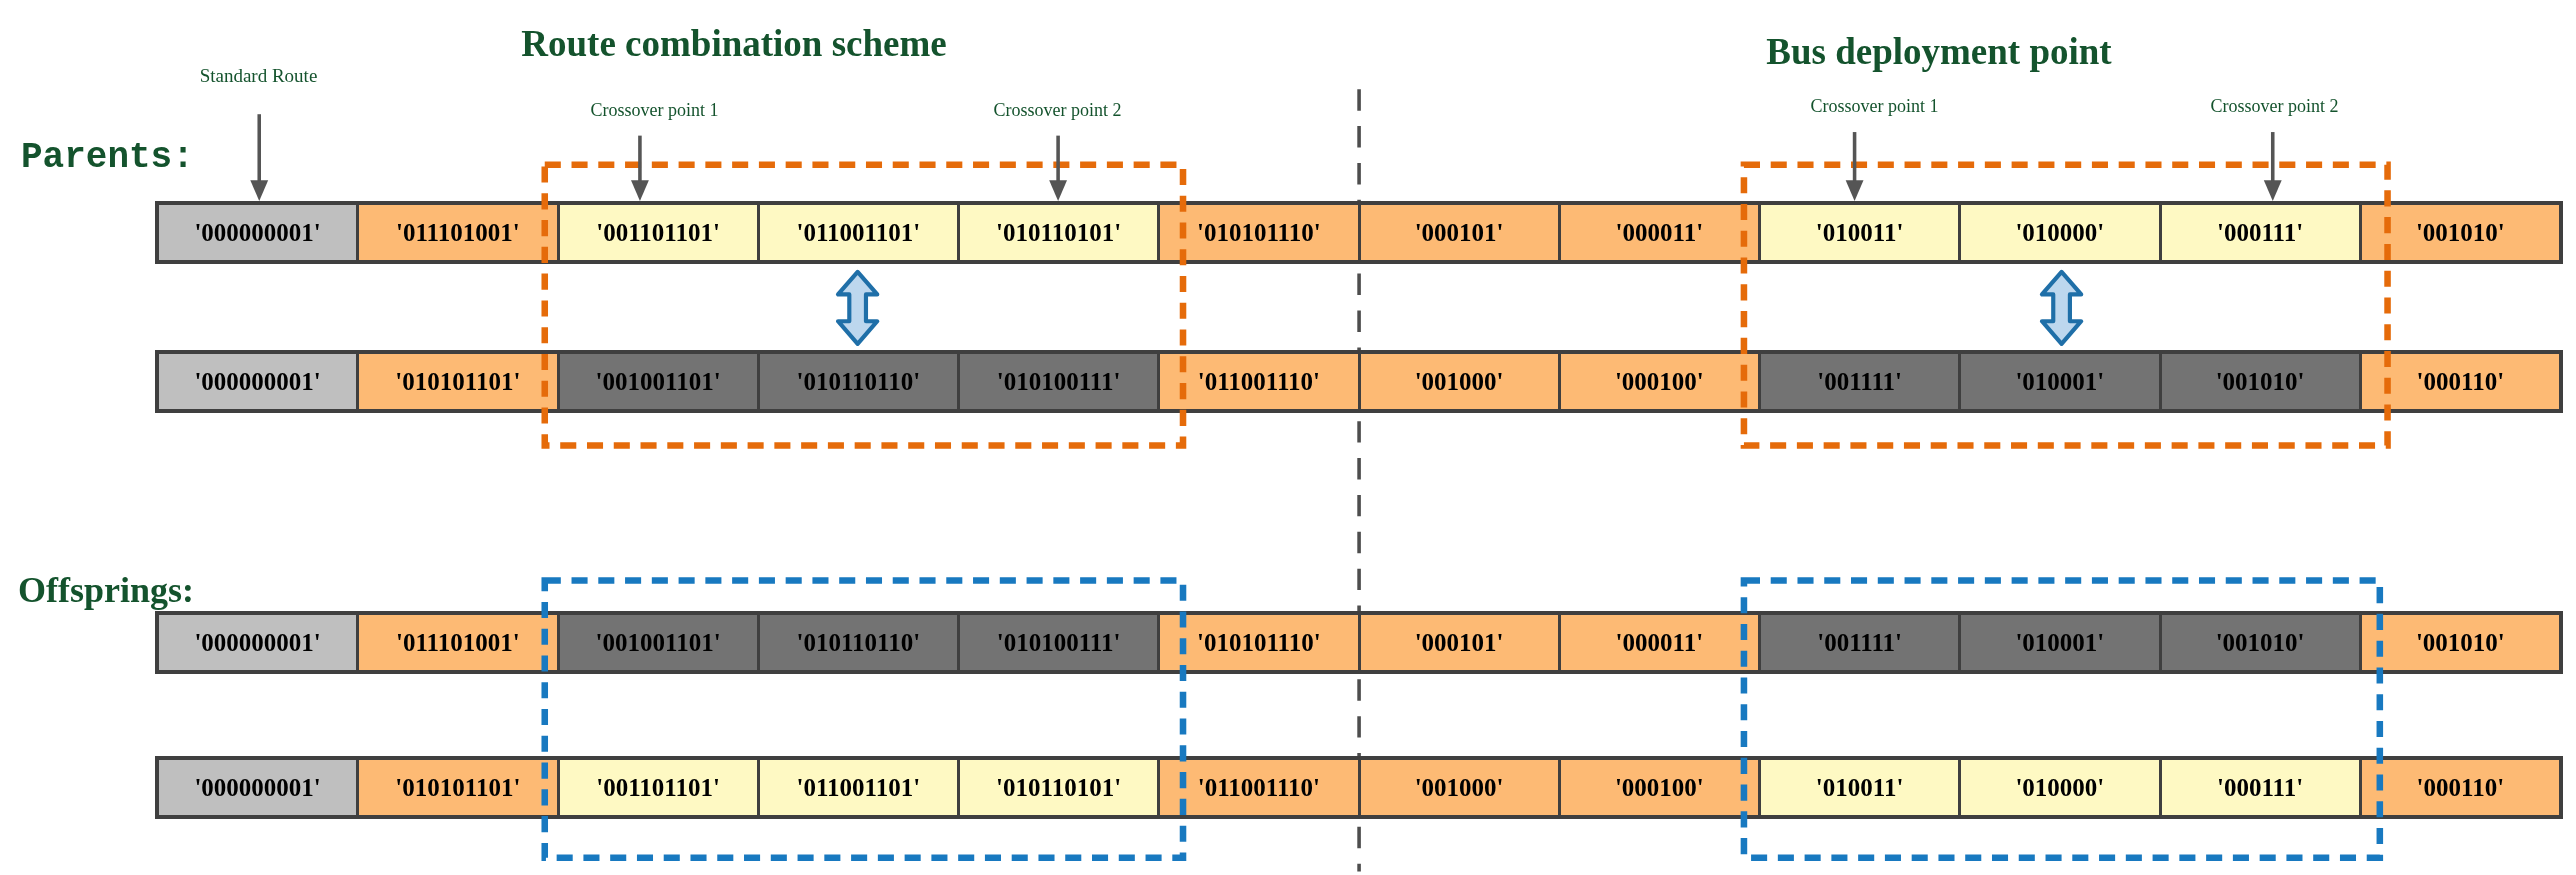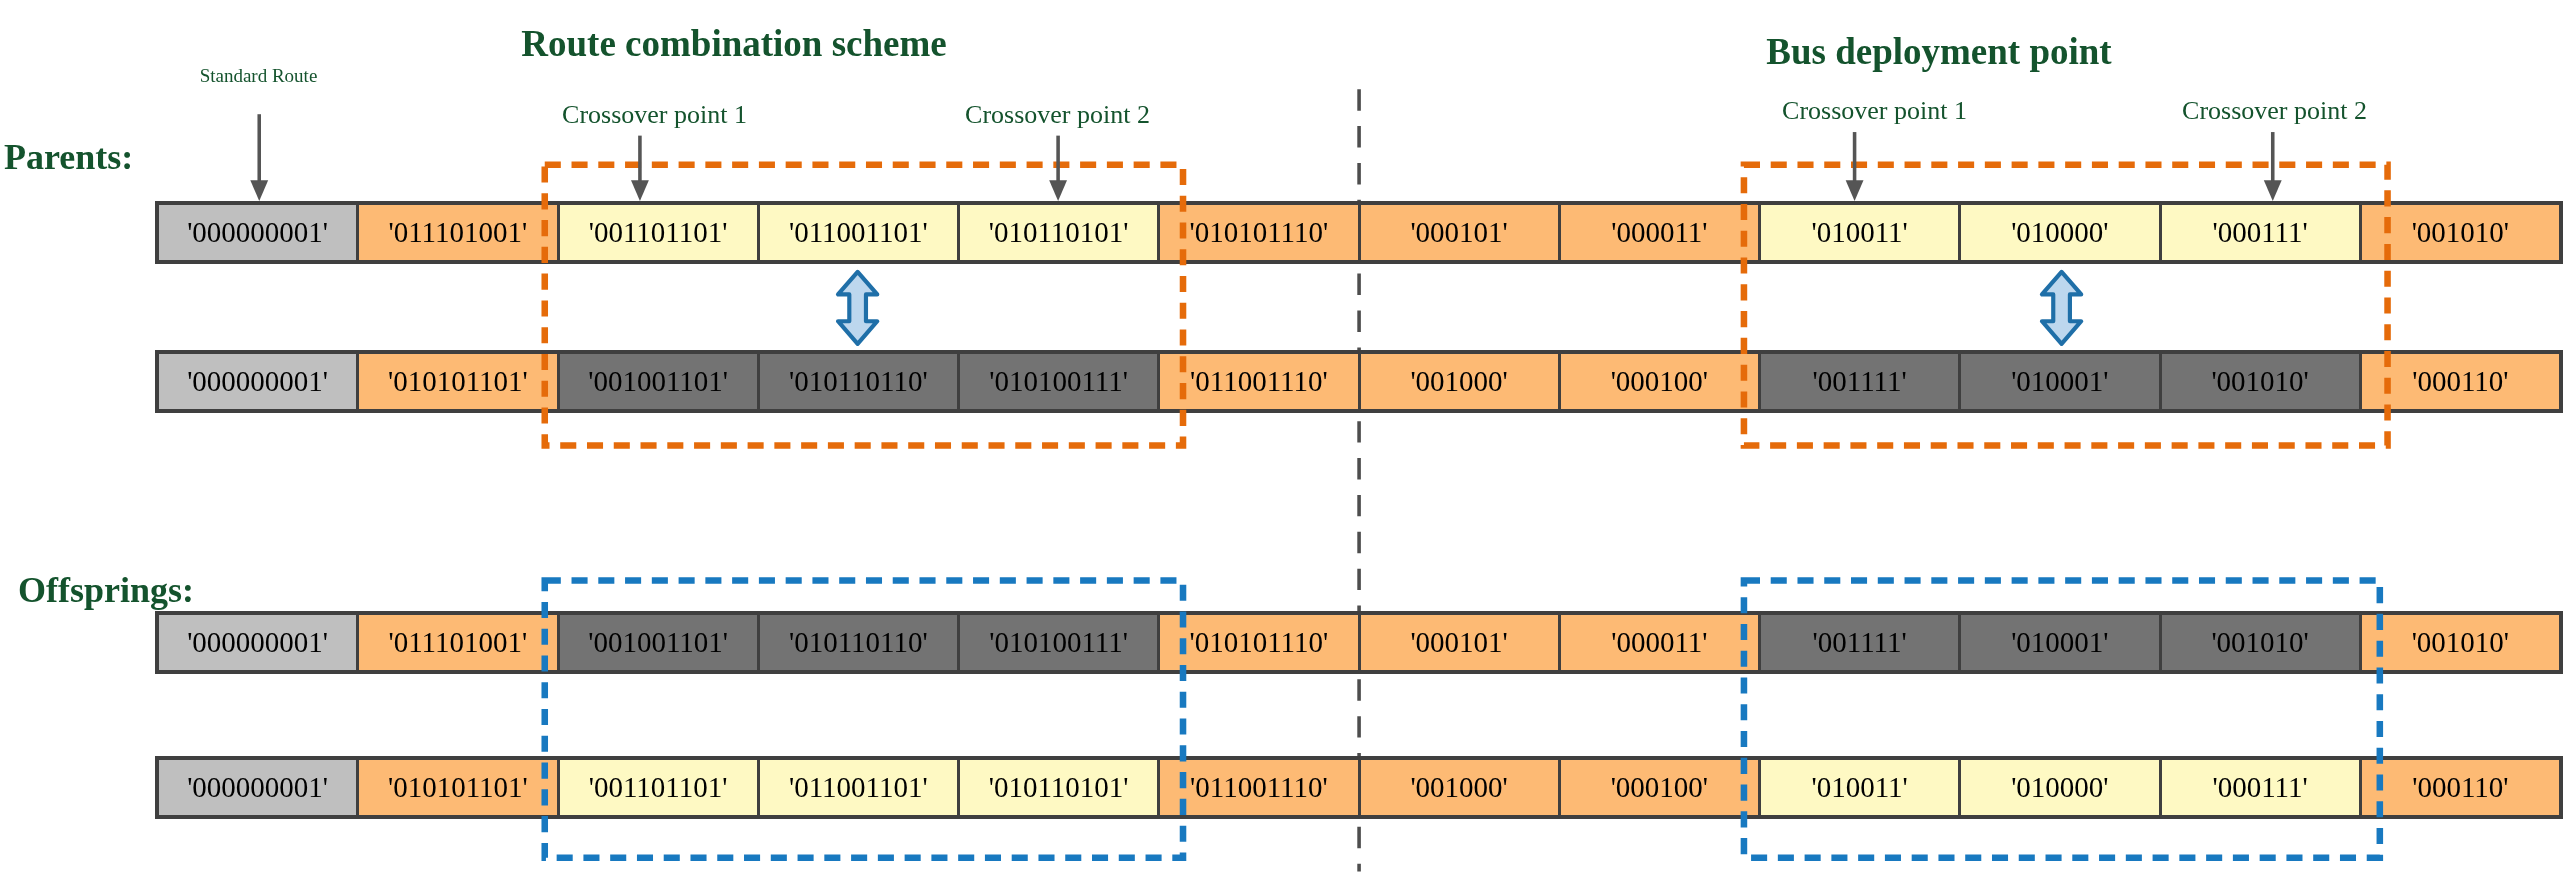--- a/index.html
+++ b/index.html
@@ -13,33 +13,33 @@
   svg.layer{position:absolute;left:0;top:0;width:2576px;height:875px;pointer-events:none;}
   
   .bar{
     position:absolute;left:155px;width:2408px;height:63px;
     display:flex;box-sizing:border-box;
     border:4.2px solid #3F3F3F;background:#ffffff;
   }
   .cell{
     flex:1 1 0;display:flex;align-items:center;justify-content:center;
     box-sizing:border-box;border-left:3px solid #3F3F3F;
-    font-weight:normal;font-size:29px;color:#000;white-space:nowrap;
+    font-weight:bold;font-size:25px;color:#000;white-space:nowrap;
   }
   .cell:first-child{border-left:none;}
   .c-white{background:#fdba74;}
   .c-gray{background:#BFBFBF;}
   .c-orange{background:#fef9c3;}
   .c-green{background:#737373;}
   
   .label{position:absolute;color:#14532d;line-height:1.15;}
   .bold{font-weight:bold;}
   .ctr{text-align:center;}
   .title{font-size:37px;font-weight:bold;}
-  .small{font-size:26px;}
+  .small{font-size:18px;}
 </style>
 </head>
 <body>
 
 <div class="canvas">
 
   <svg class="layer" viewBox="0 0 4329 1471">
     <line x1="2284" y1="150" x2="2284" y2="1465" stroke="#4D4D4D" stroke-width="6" stroke-dasharray="36 26"></line>
   </svg>
 
@@ -99,21 +99,21 @@
     <div class="cell c-white">'000100'</div>
     <div class="cell c-orange">'010011'</div>
     <div class="cell c-orange">'010000'</div>
     <div class="cell c-orange">'000111'</div>
     <div class="cell c-white">'000110'</div>
   </div>
 
   <div class="label title ctr" style="left:377px;top:22.6px;width:714px;">Route combination scheme</div>
   <div class="label title ctr" style="left:1582px;top:31px;width:714px;">Bus deployment point</div>
 
-  <div class="label bold" style="left:4px;top:137px;font-size:36px;">Parents:</div>
+  <div class="label bold" style="left:21px;top:137px;font-size:36px;font-family:Liberation Mono, monospace;">Parents:</div>
   <div class="label bold" style="left:18px;top:546px;font-size:36px;margin-top:24px;">Offsprings:</div>
 
   <div class="label ctr" style="left:80px;top:65px;width:357px;font-size:19px;">Standard Route</div>
 
   <div class="label small ctr" style="left:476px;top:100px;width:357px;">Crossover point 1</div>
   <div class="label small ctr" style="left:879px;top:100px;width:357px;">Crossover point 2</div>
   <div class="label small ctr" style="left:1696px;top:96px;width:357px;">Crossover point 1</div>
   <div class="label small ctr" style="left:2096px;top:96px;width:357px;">Crossover point 2</div>
 
   <svg class="layer" viewBox="0 0 4329 1471">

